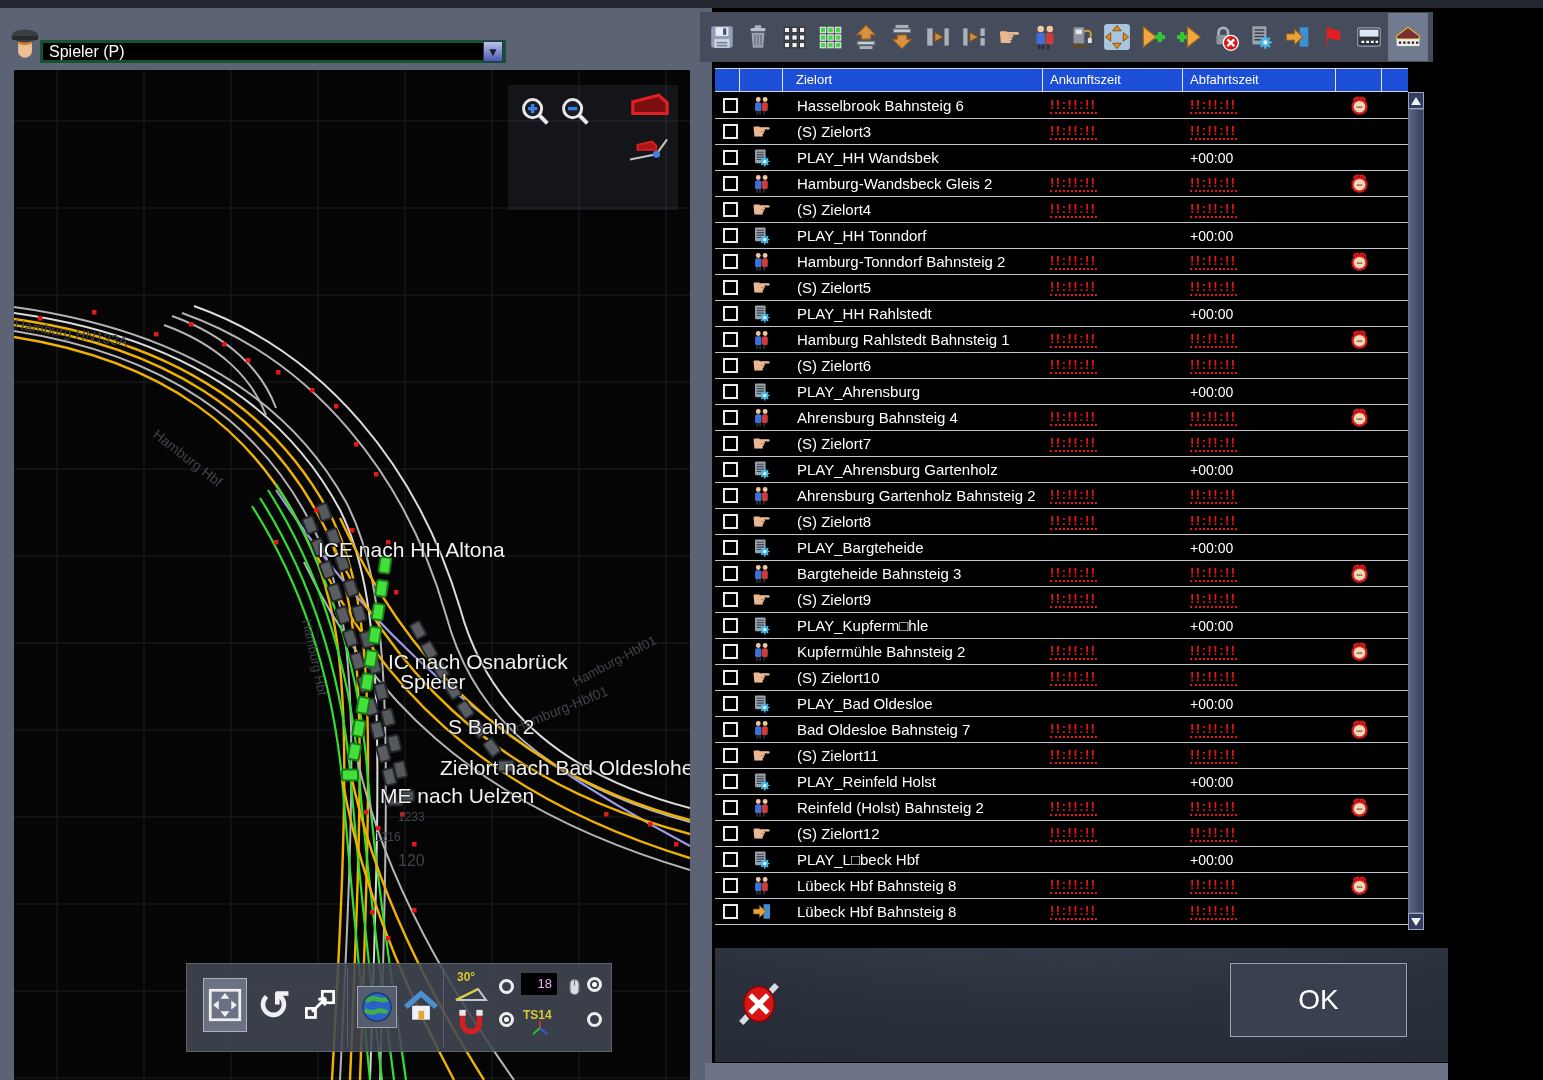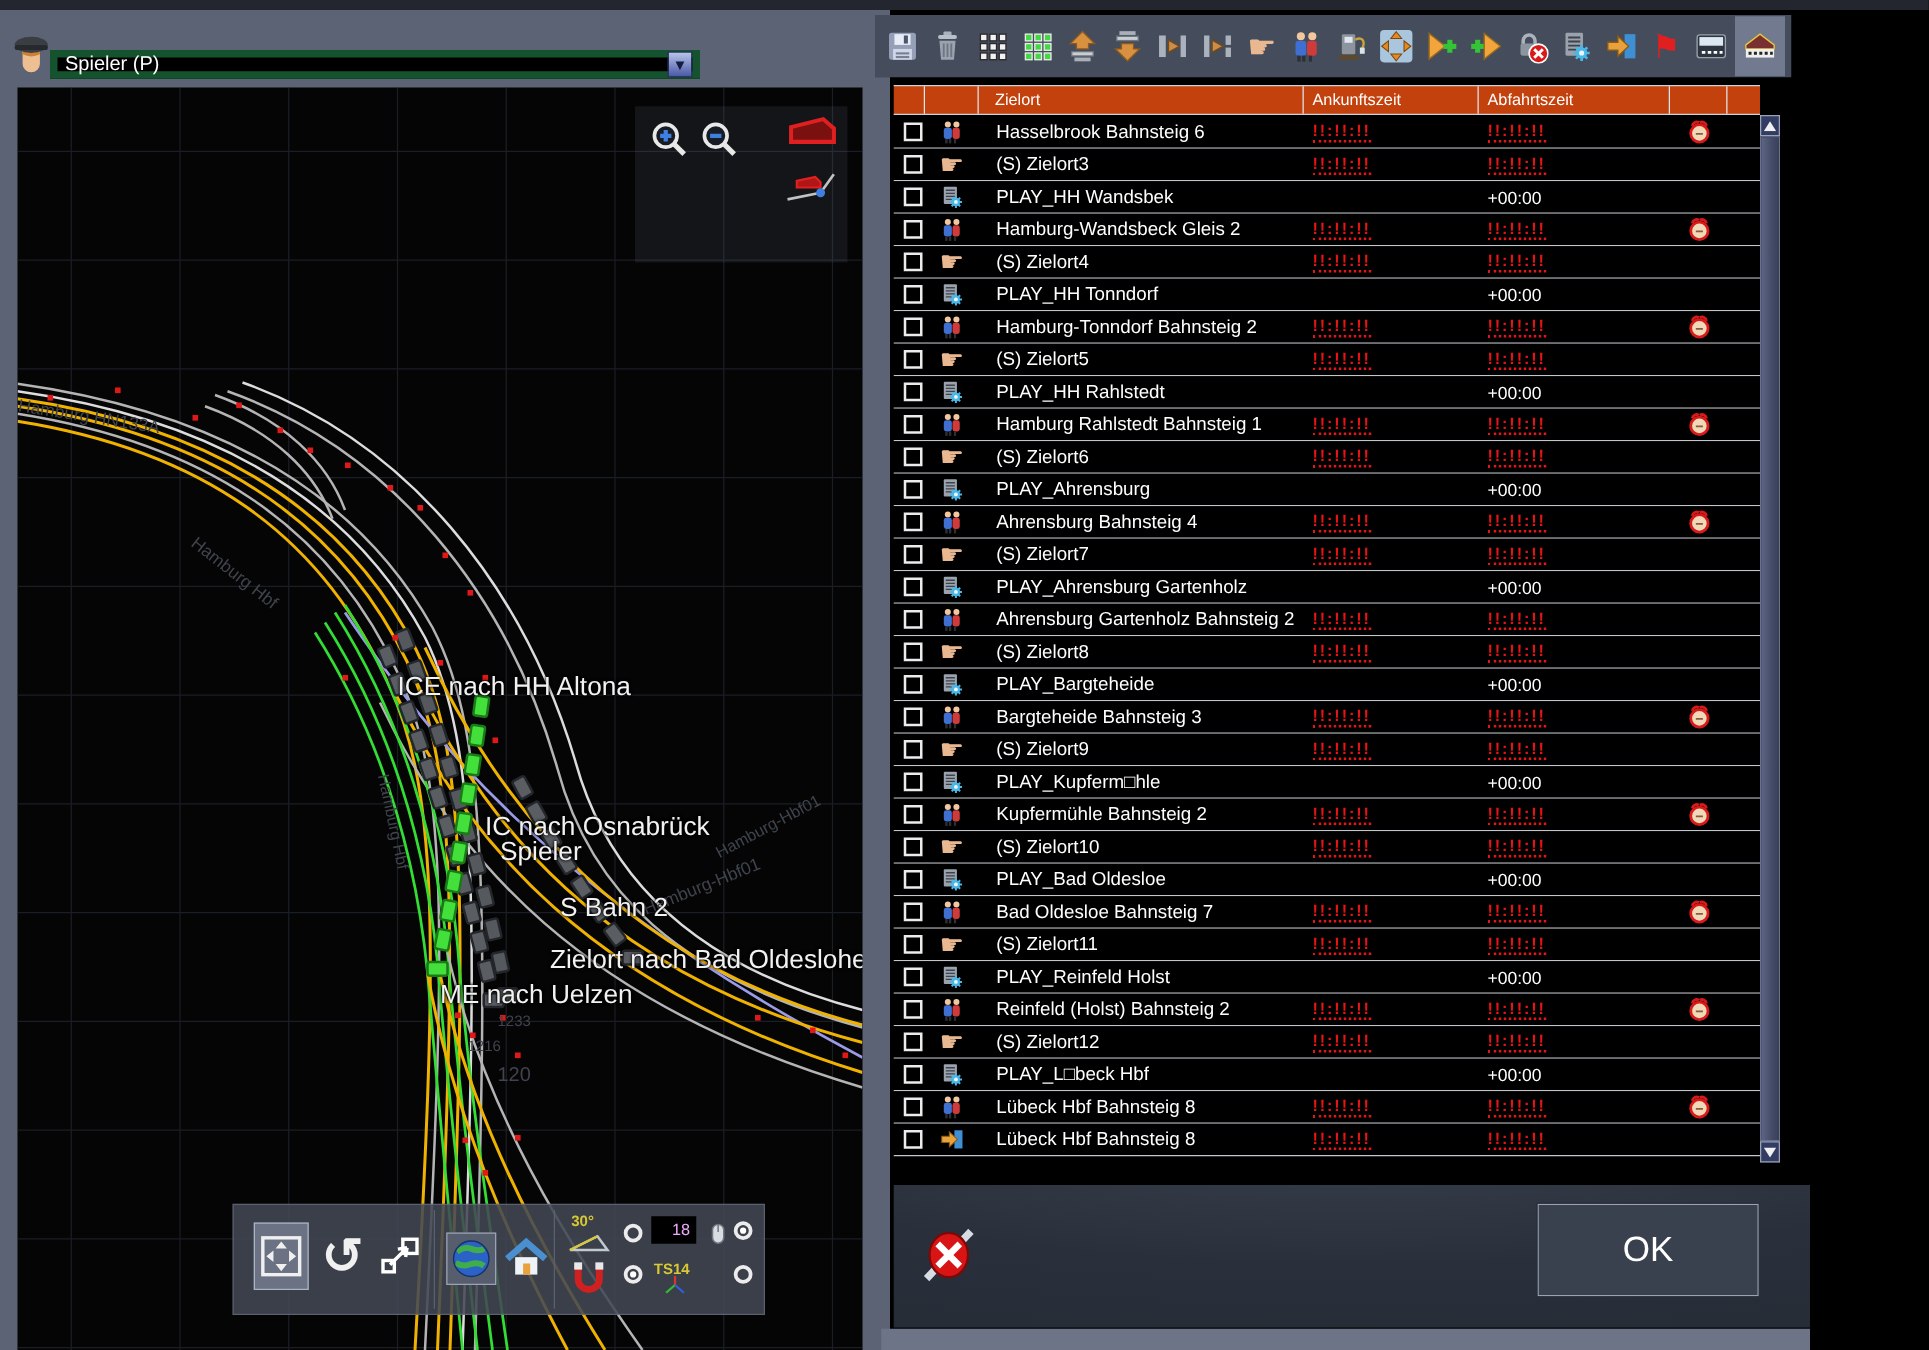--- a/index.html
+++ b/index.html
@@ -11,22 +11,22 @@
   .left-frame  { position:absolute; left:0; top:8px; width:712px; height:1072px; background:#5c6374; }
   .bottom-strip{ position:absolute; left:705px; top:1063px; width:743px; height:17px; background:#6e7487; }
 
   
   .map { position:absolute; left:14px; top:70px; width:676px; height:1010px; background:#050505; overflow:hidden; }
   .map svg.tracks { position:absolute; left:0; top:0; }
   .map-label { position:absolute; color:#f2f2f2; font-size:21px; white-space:nowrap; text-shadow:0 0 3px #000, 0 0 2px #000; }
   .map-decal { position:absolute; white-space:nowrap; color:#3f444d; transform-origin:0 0; }
 
   .avatar { position:absolute; left:10px; top:26px; width:30px; height:38px; }
-  .dropdown { position:absolute; left:40px; top:40px; width:520px; height:23px; background:#000;
-              border:6px solid #14532d; display:flex; align-items:center; }
+  .dropdown { position:absolute; left:40px; top:40px; width:466px; height:23px; background:#000;
+              border:3px solid #14532d; display:flex; align-items:center; }
   .dropdown .val { color:#fff; font-size:16px; padding-left:6px; flex:1; }
   .dropdown .arrow-btn { width:20px; height:21px; background:linear-gradient(#b9c4ea,#4a5aa8);
               border:1px solid #27335f; color:#141c3f; font-size:12px; display:flex; align-items:center; justify-content:center; }
 
   .zoom-panel { position:absolute; left:494px; top:15px; width:170px; height:125px;
                 background:rgba(125,135,155,.13); }
   .zp-btn { position:absolute; width:38px; height:38px; display:flex; align-items:center; justify-content:center; }
 
   .map-toolbar { position:absolute; left:172px; top:893px; width:426px; height:89px;
                  background:rgba(66,72,84,.88); border:1px solid rgba(130,138,154,.45); }
@@ -44,21 +44,21 @@
   
   .right-toolbar { position:absolute; left:700px; top:12px; width:733px; height:50px; background:#454d5c;
                    display:flex; align-items:center; justify-content:space-between; padding:0 5px; }
   .tb-icon { width:34px; height:40px; display:flex; align-items:center; justify-content:center; }
   .tb-icon svg { width:28px; height:28px; }
   .tb-icon.active { background:#717a8e; height:48px; width:40px; }
   .glyph { line-height:1; }
 
   
   .table-bg { position:absolute; left:712px; top:62px; width:733px; height:882px; background:#000; }
-  .thead { position:absolute; left:715px; top:68px; width:693px; height:24px; background:#c2410c;
+  .thead { position:absolute; left:715px; top:68px; width:693px; height:24px; background:#1d4ed8;
            display:grid; grid-template-columns:25px 43px 260px 140px 153px 46px 26px;
            border-top:1px solid #cfd3da; border-bottom:1px solid #cfd3da; }
   .thead .hc { color:#fff; font-size:13px; line-height:22px; border-right:1px solid #e4e6ea; padding-left:13px; overflow:hidden; }
   .thead .hc.t { padding-left:7px; }
   #rows { position:absolute; left:715px; top:93px; width:693px; }
   .trow { height:26px; display:grid; grid-template-columns:25px 43px 260px 140px 153px 46px 26px;
           border-bottom:1px solid #c2c6cd; background:#000; }
   .trow .c { display:flex; align-items:center; overflow:hidden; }
   .cb { width:15px; height:15px; border:2px solid #ececec; background:#000; margin-left:8px; }
   .ic-c { justify-content:center; }
@@ -214,21 +214,21 @@
         <div class="map-decal" style="left: 498px; top: 650px; font-size: 14px; transform: rotate(-22deg);">Hamburg-Hbf01</div>
         <div class="map-decal" style="left: 556px; top: 606px; font-size: 13px; transform: rotate(-28deg);">Hamburg-Hbf01</div>
         <div class="map-decal" style="left: 360px; top: 740px; font-size: 12px; transform: rotate(0deg); padding-left: 24px;">1233</div>
         <div class="map-decal" style="left: 360px; top: 760px; font-size: 12px; transform: rotate(0deg);">1216</div>
         <div class="map-decal" style="left: 384px; top: 782px; font-size: 16px; transform: rotate(0deg);">120</div>
         <div class="map-label" style="left: 304px; top: 468px;">ICE nach HH Altona</div>
         <div class="map-label" style="left: 374px; top: 580px;">IC nach Osnabrück</div>
         <div class="map-label" style="left: 386px; top: 600px;">Spieler</div>
         <div class="map-label" style="left: 434px; top: 645px;">S Bahn 2</div>
         <div class="map-label" style="left: 426px; top: 686px;">Zielort nach Bad Oldeslohe</div>
-        <div class="map-label" style="left: 338px; top: 714px; text-align: center;">ME nach Uelzen</div>
+        <div class="map-label" style="left: 366px; top: 714px; text-align: center;">ME nach Uelzen</div>
       </div>
 
     <div class="zoom-panel">
       <div class="zp-btn" style="left:9px;top:8px;">
         <svg viewBox="0 0 30 30" width="34" height="34">
             <circle cx="12" cy="12" r="8" fill="#171c25" stroke="#e8e8e8" stroke-width="2.6"></circle>
             <path d="M12 8 v8 M8 12 h8" stroke="#3f7fe0" stroke-width="3"></path>
             <path d="M18 18 L25 25" stroke="#e8e8e8" stroke-width="3.6"></path>
           </svg>
       </div>

